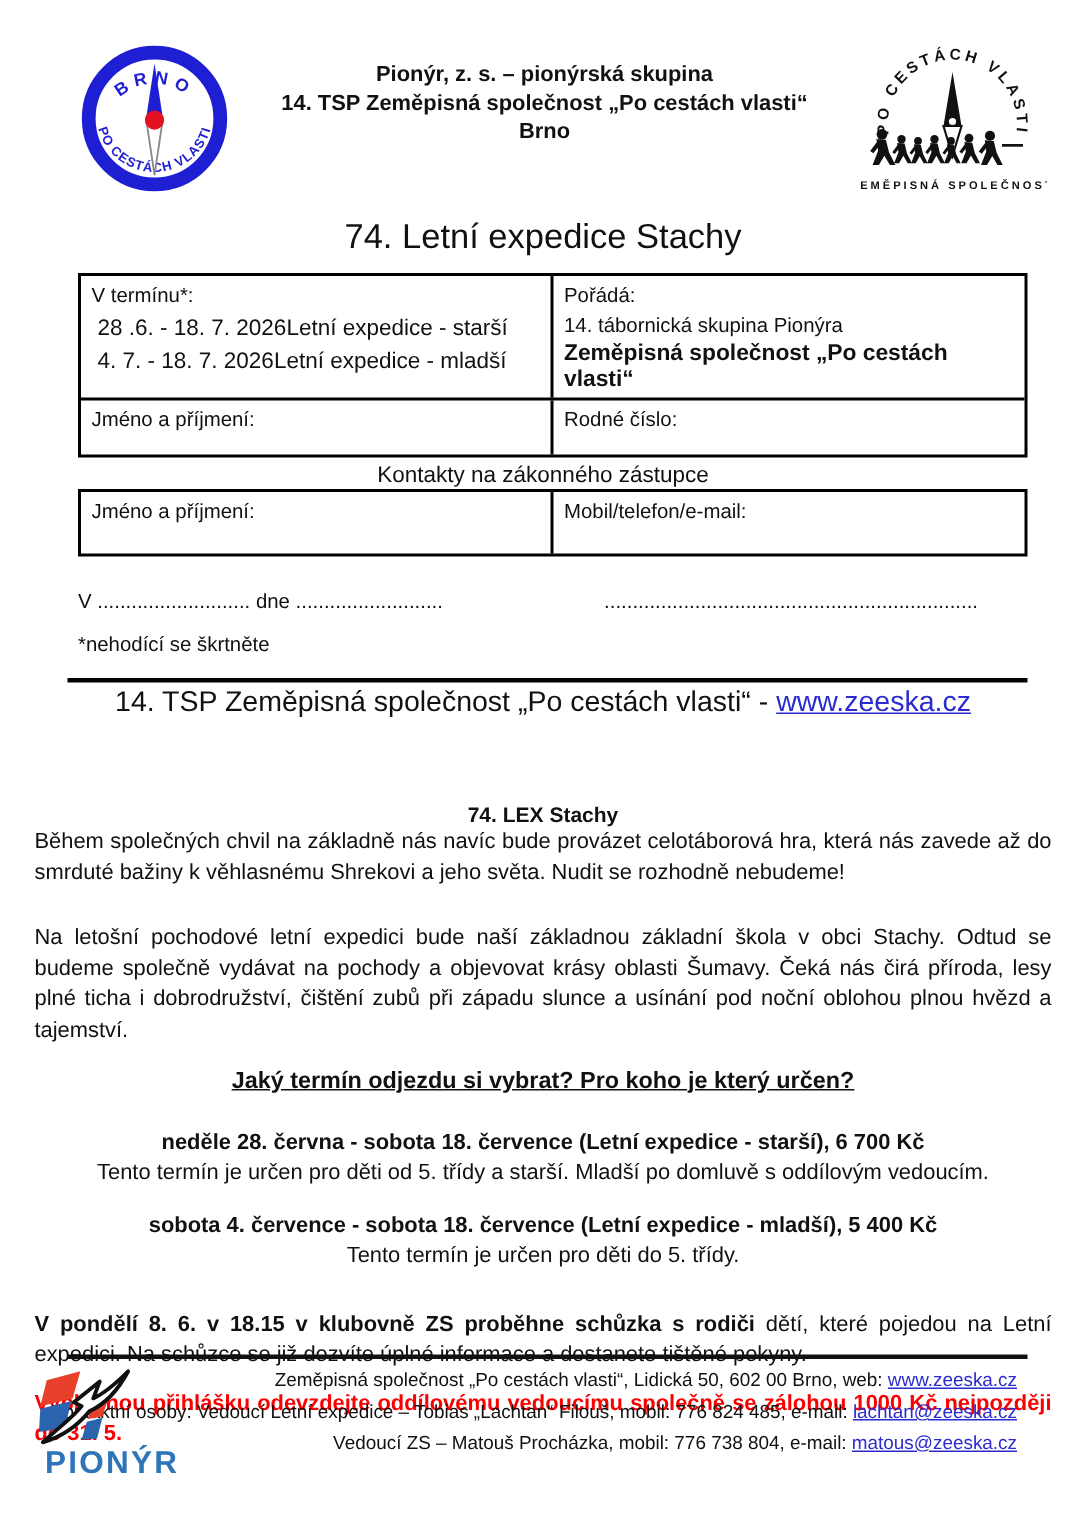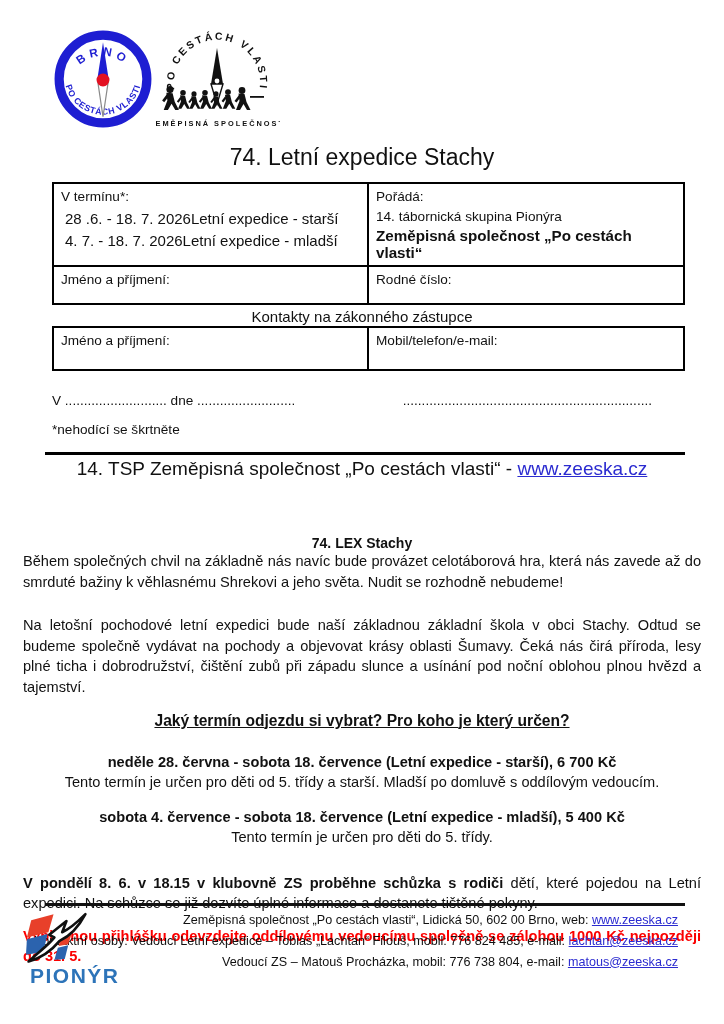--- a/index.html
+++ b/index.html
@@ -73,20 +73,25 @@
         </text>
         <text font-size="8.6" font-weight="bold" fill="#1e1ed2" letter-spacing="0.6" font-family="Liberation Sans, sans-serif">
           <textPath href="#arcBottom" startOffset="50%" text-anchor="middle">PO CESTÁCH VLASTI</textPath>
         </text>
         <polygon points="50,14 55.5,50 44.5,50" fill="#1e1ed2"></polygon>
         <polygon points="44.5,50 55.5,50 50,87" fill="#fff" stroke="#8a8a8a" stroke-width="1.2"></polygon>
         <circle cx="50" cy="51" r="6.3" fill="#e31122"></circle>
       </svg>
     </div>
 
+    <div class="hdr-center">
+      <div>Pionýr, z. s. – pionýrská skupina</div>
+      <div>14. TSP Zeměpisná společnost „Po cestách vlasti“</div>
+      <div>Brno</div>
+    </div>
 
     <div class="hdr-logo-right">
       <svg viewBox="0 0 126 104">
         <defs>
           <path id="arcSoc" d="M 21,64 A 43,43 0 1 1 105,64"></path>
           <g id="walker">
             <circle cx="0" cy="-18.5" r="3.4"></circle>
             <path d="M-3.5,-15.5 L2.5,-15 L4.5,-7 L8.5,1 L5,1 L1.5,-5 L-2,1 L-6,1 L-2.5,-8 Z"></path>
             <path d="M-3,-14 L-7.5,-8 L-5.5,-6.5 L-2,-11 Z"></path>
           </g>

